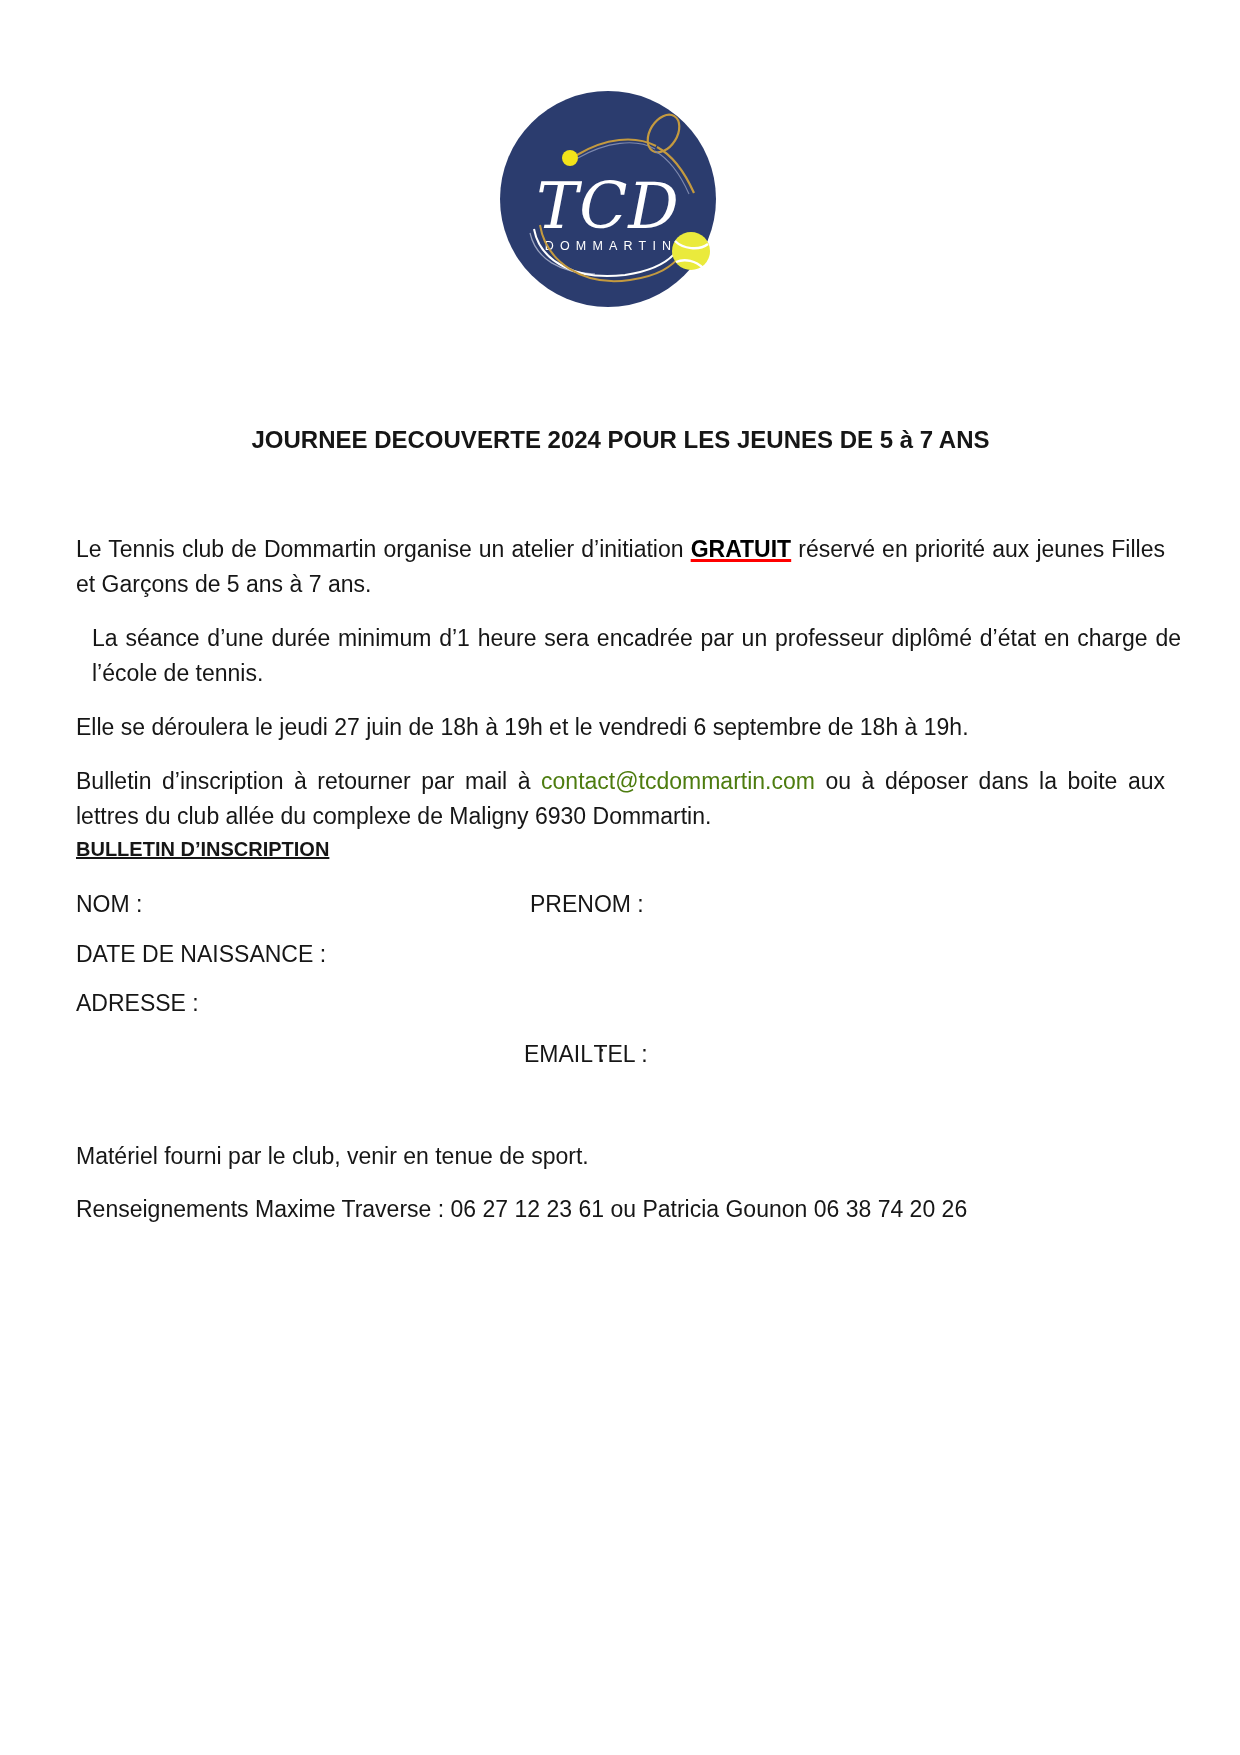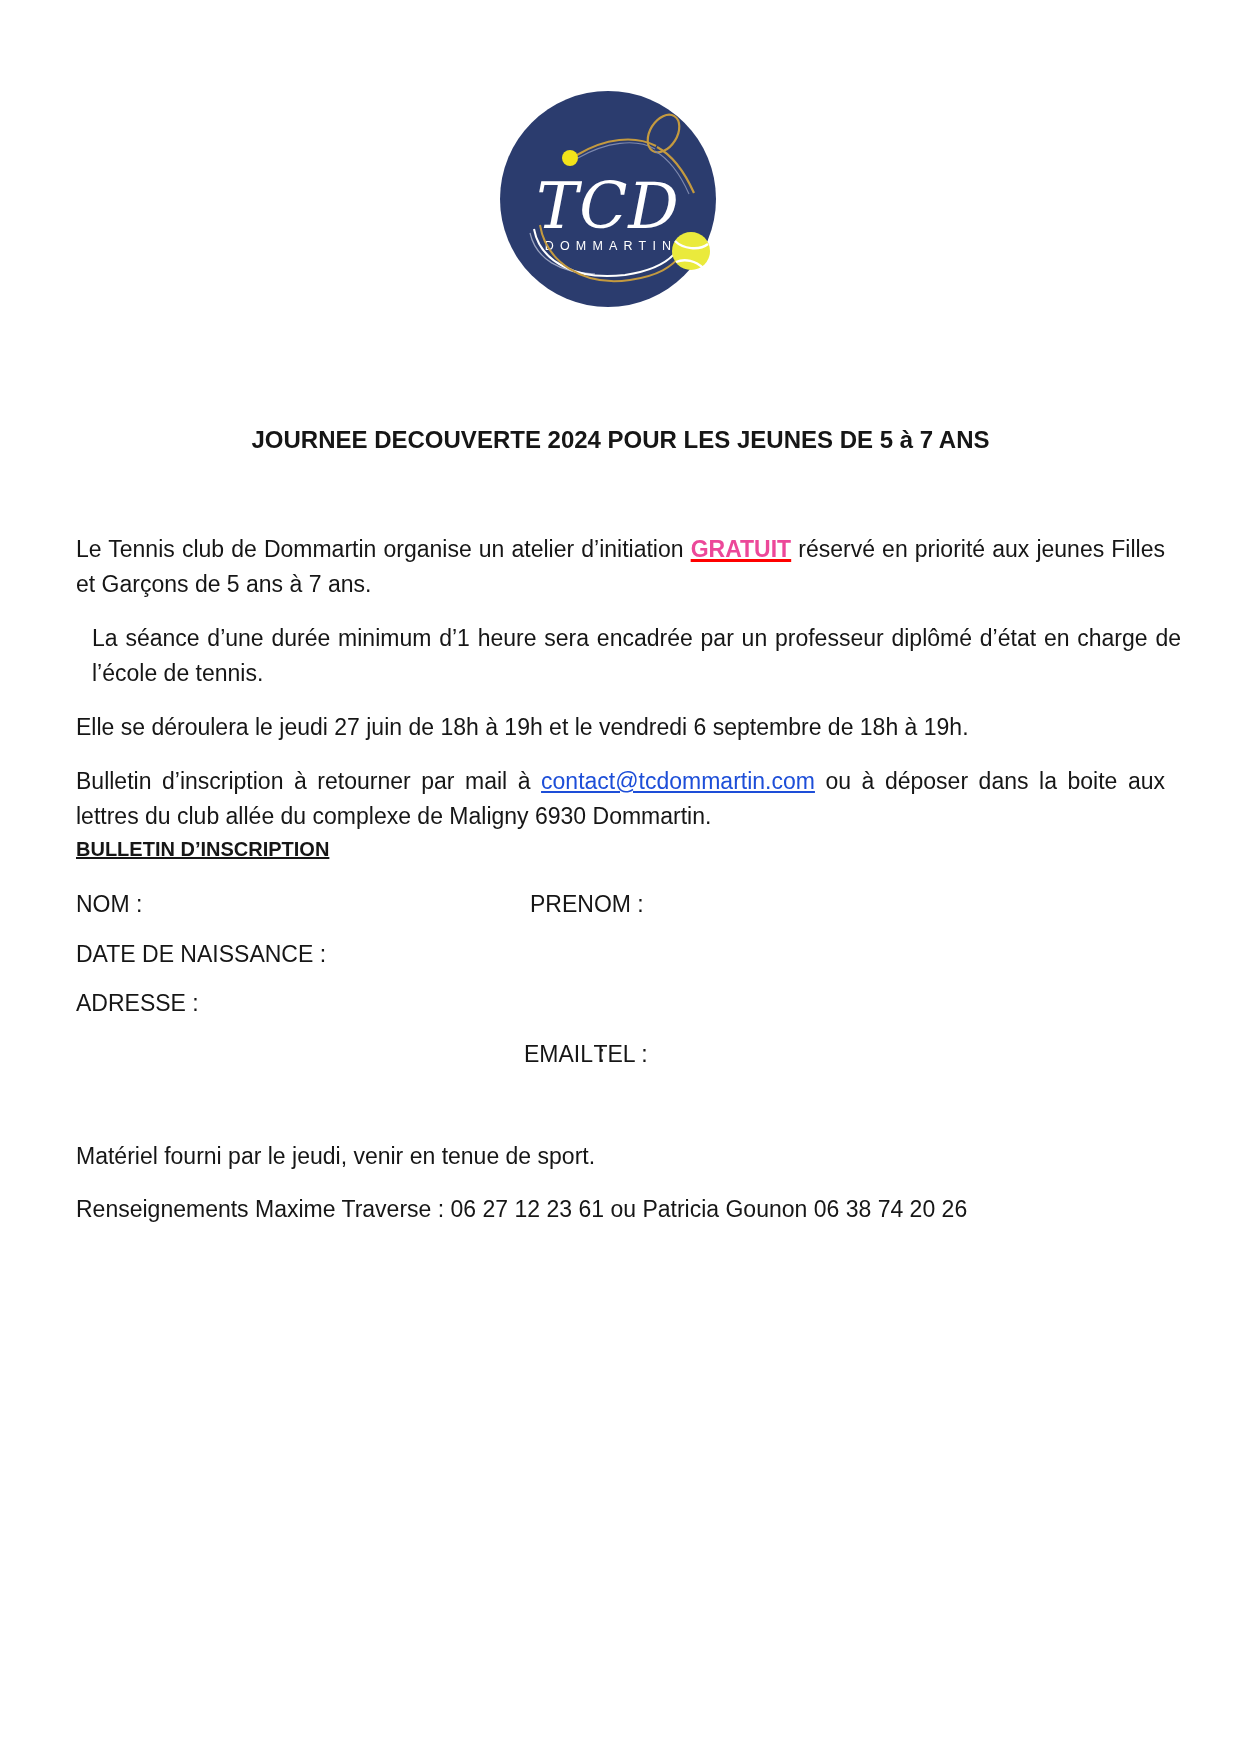--- a/index.html
+++ b/index.html
@@ -19,24 +19,24 @@
   .form-row { height:35px; }
   #row-nom      { top:887px; }
   #row-naissance{ top:937px; }
   #row-adresse  { top:986px; }
   #row-tel      { top:1037px;text-align:center; }
   .col2  { position:absolute; left:454px; }
   .col2b { position:absolute; left:448px; }
   #materiel { top:1139px; }
   #contacts { top:1192px; }
   .gratuit {
-    color:#ec4899; font-weight:bold;
+    color:#000000; font-weight:bold;
     text-decoration:underline; text-decoration-color:#FF0000; text-decoration-thickness:2.5px;
   }
-  .email-link { color:#1d4ed8; text-decoration:underline; cursor:pointer; }
+  .email-link { color:#4d7c0f; cursor:pointer; }
 </style>
 </head>
 <body>
 
 <div class="page">
 
   <svg class="logo" viewBox="0 0 216 216" width="216" height="216" xmlns="http://www.w3.org/2000/svg">
     <circle cx="108" cy="108" r="108" fill="#2B3C6E"></circle>
 
     <g fill="none">
@@ -89,17 +89,17 @@
 
   <div id="row-adresse" class="block form-row">
     <span>ADRESSE :</span>
   </div>
 
   <div id="row-tel" class="block form-row">
     <span>TEL :</span>
     <span class="col2b">EMAIL :</span>
   </div>
 
-  <p id="materiel" class="block">Matériel fourni par le jeudi, venir en tenue de sport.</p>
+  <p id="materiel" class="block">Matériel fourni par le club, venir en tenue de sport.</p>
 
   <p id="contacts" class="block">Renseignements Maxime Traverse : 06 27 12 23 61 ou Patricia Gounon 06 38 74 20 26</p>
 
 </div>
 
 </body></html>

